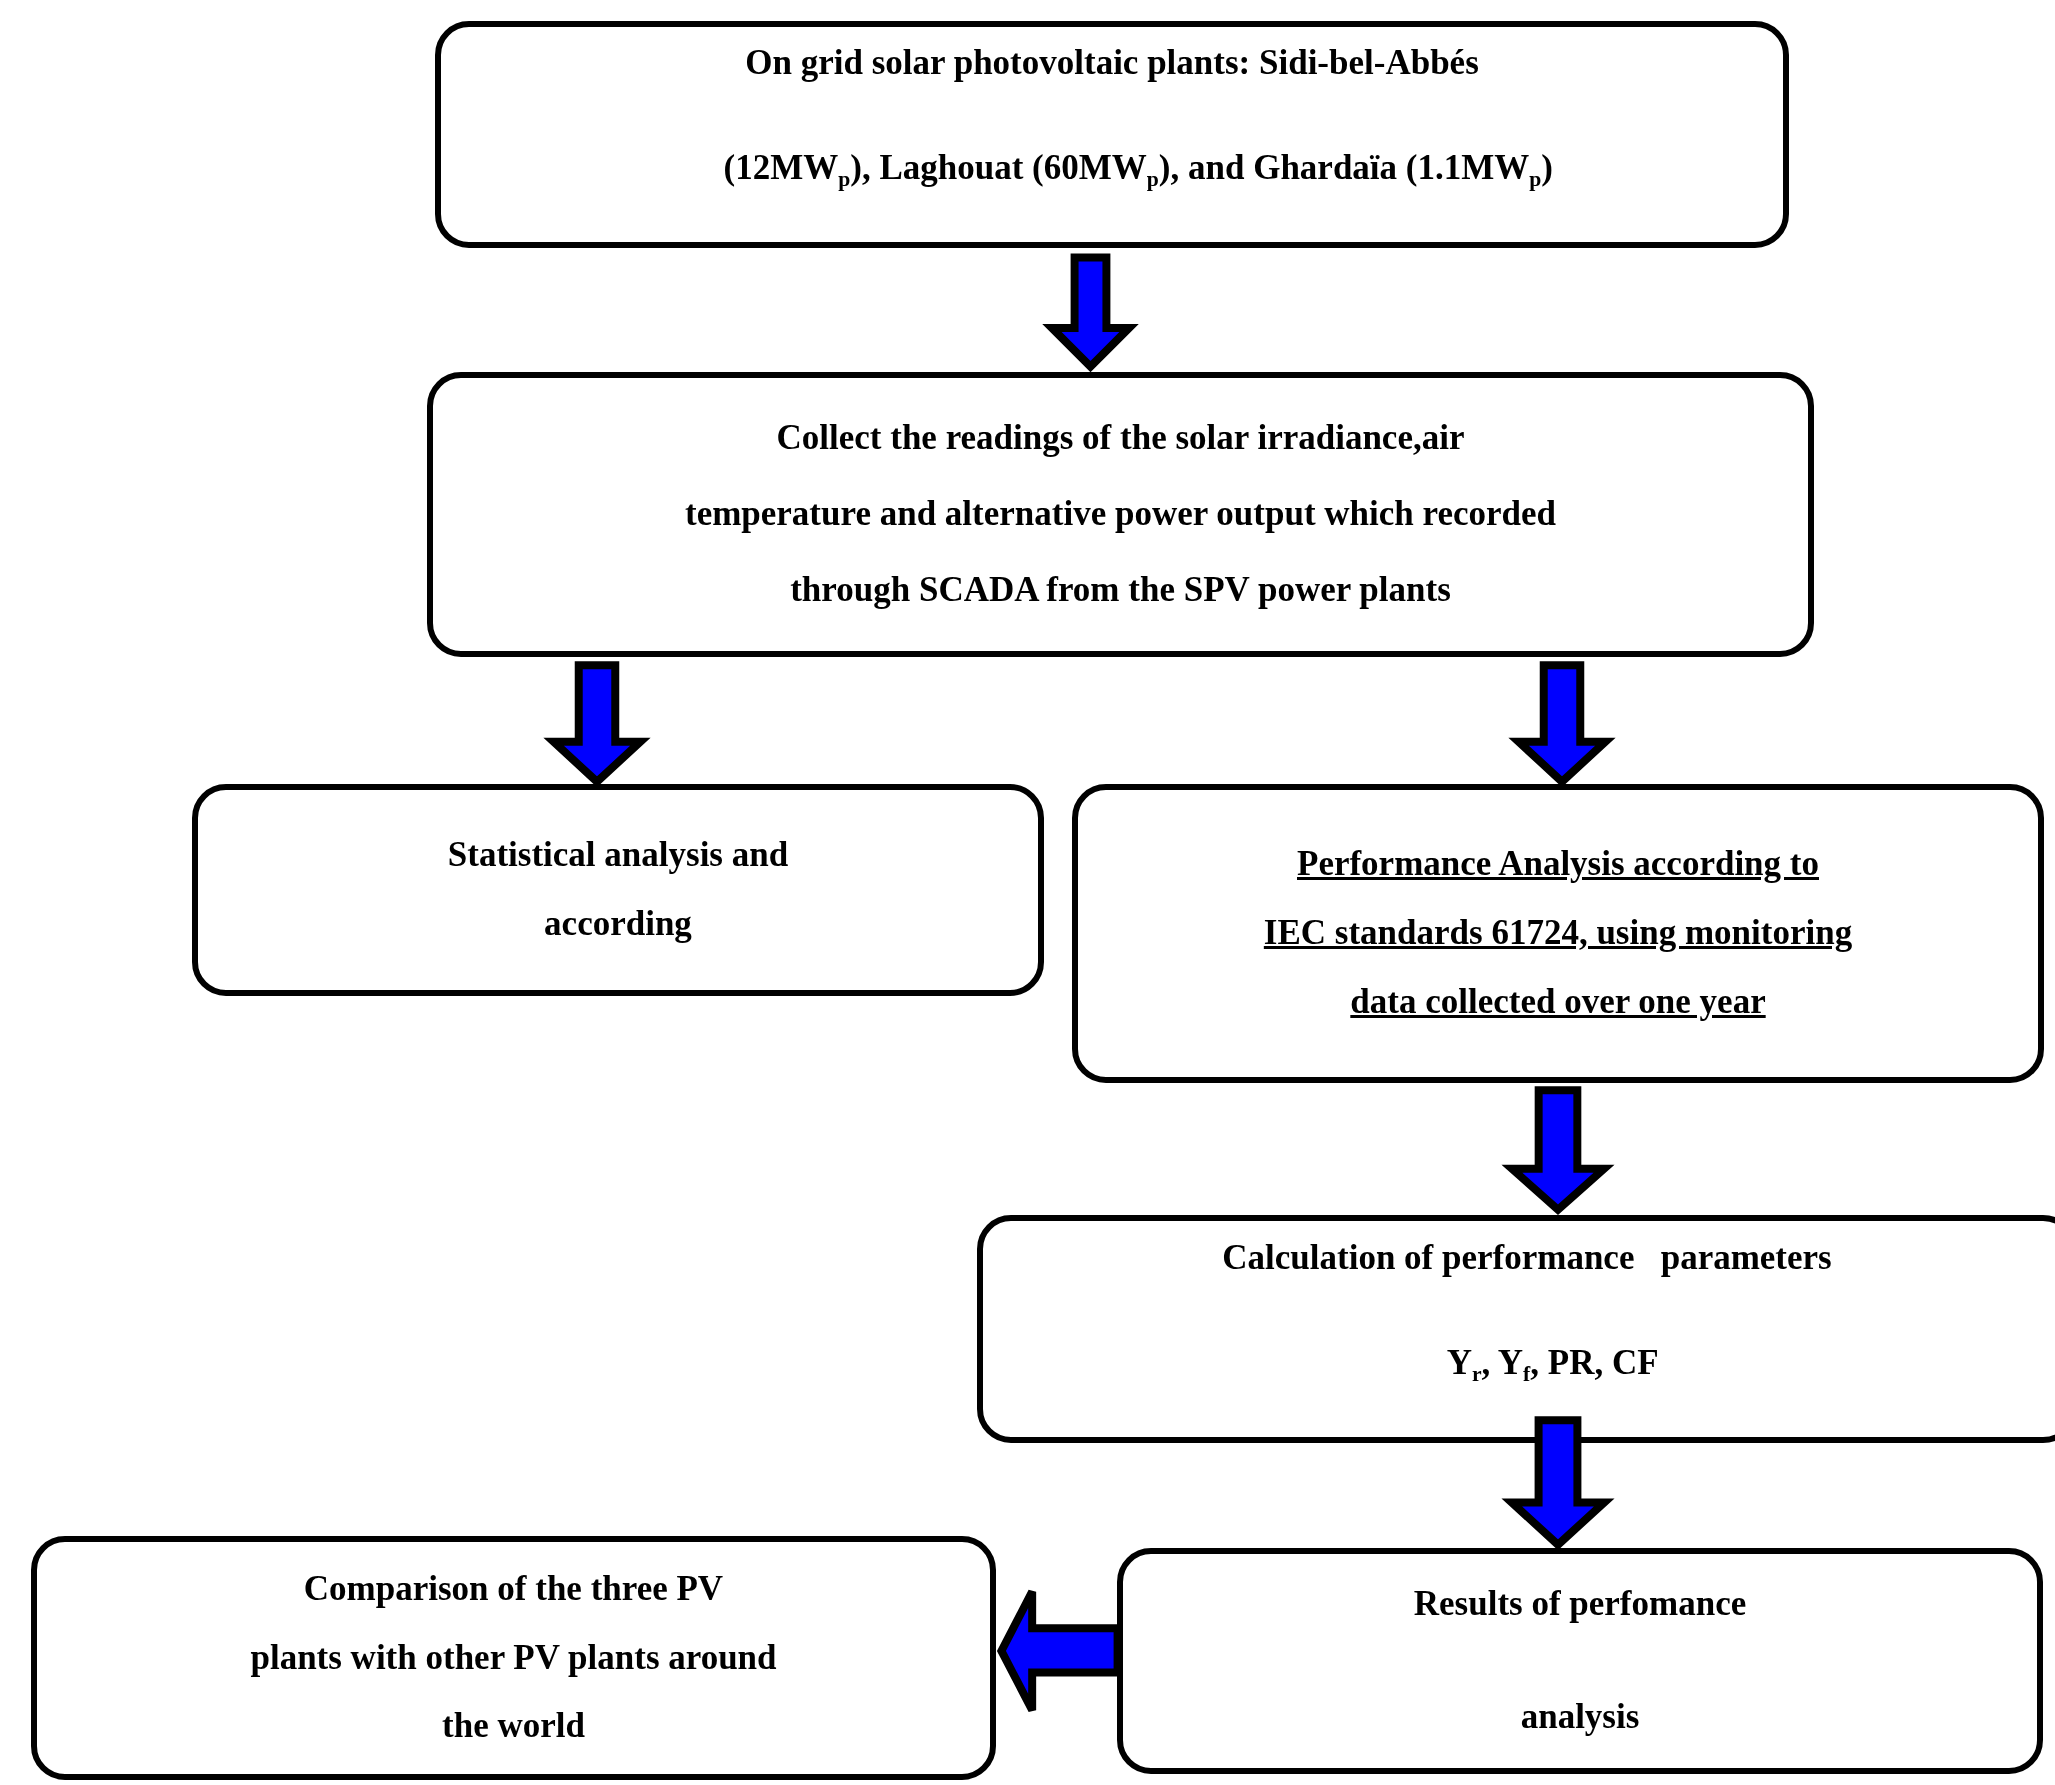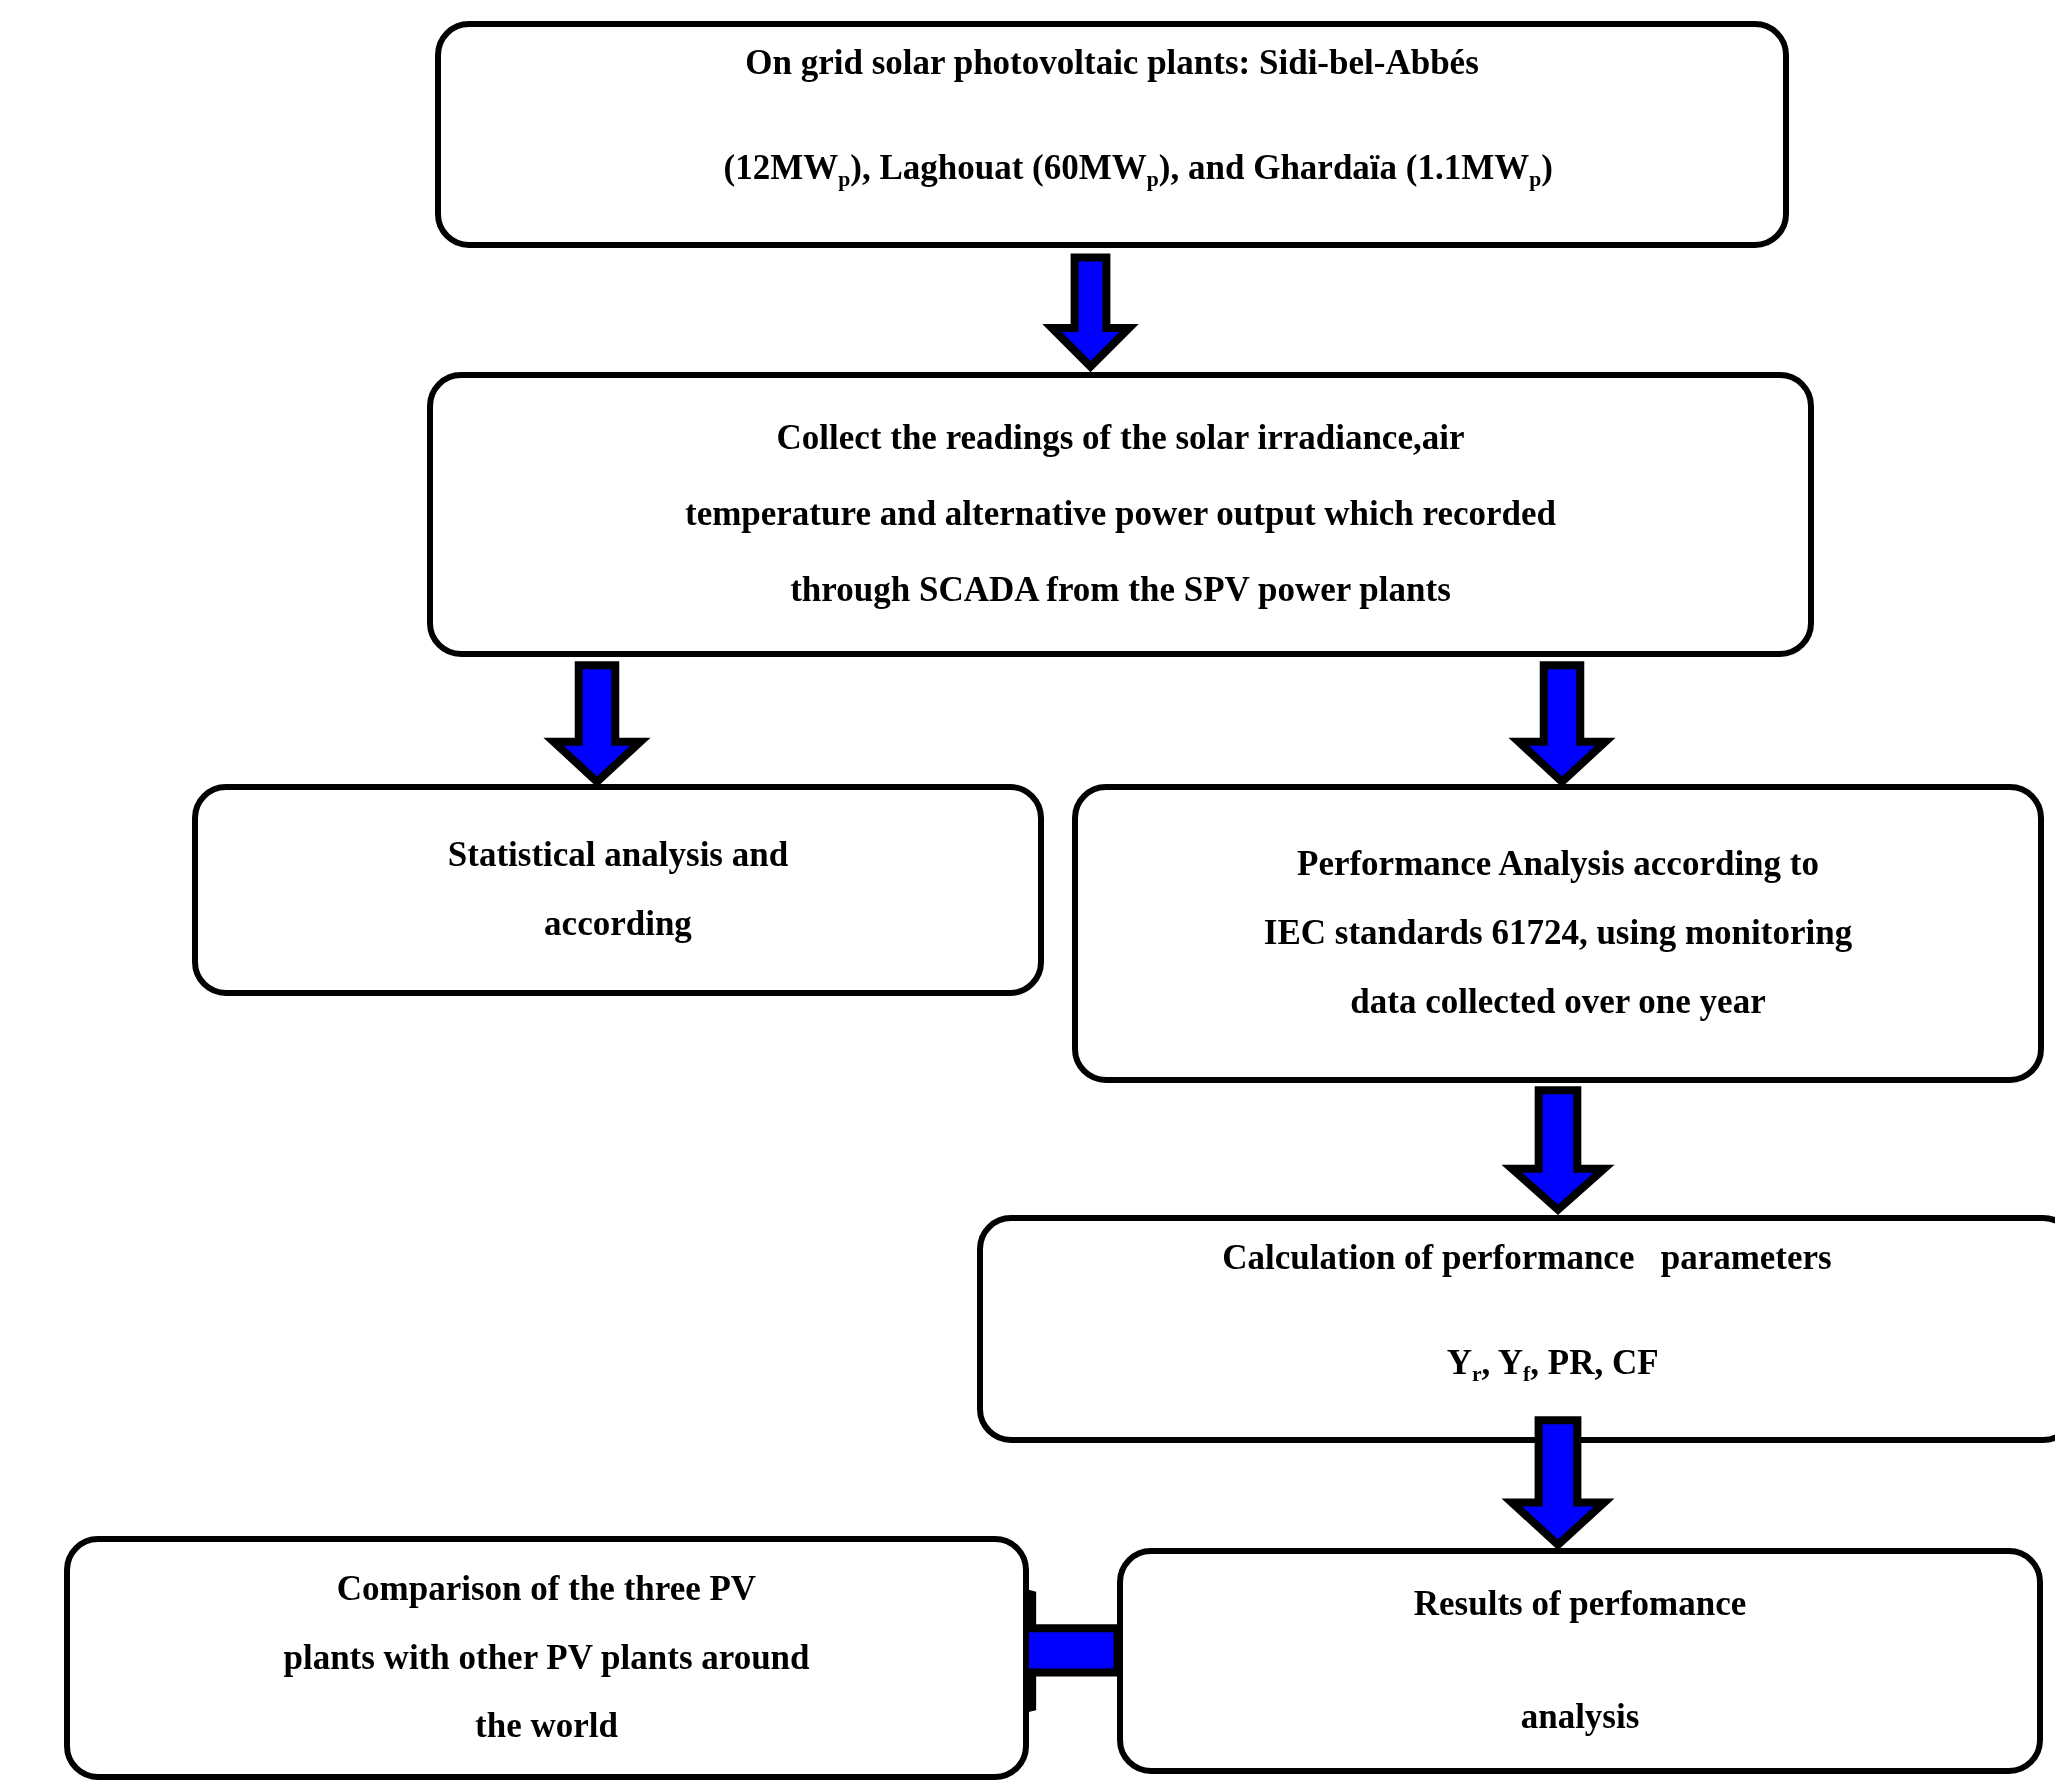--- a/index.html
+++ b/index.html
@@ -92,21 +92,21 @@
     <svg width="96" height="121" viewBox="0 0 168 212" aria-hidden="true">
       <polygon points="52,4 116,4 116,138 160,138 84,208 8,138 52,138" fill="#0000FF" stroke="#000000" stroke-width="14" stroke-linejoin="miter"></polygon>
     </svg>
   </div>
 
   <div class="node" style="left:192px; top:784px; width:852px; height:212px; padding:0 34px;">
     <span class="line">Statistical analysis and</span>
     <span class="line">according</span>
   </div>
 
-  <div class="node" style="left:1072px; top:784px; width:972px; height:299px; padding:12px 34px;">
+  <div class="node" style="left:1072px; top:784px; width:972px; height:299px; padding:12px 34px;text-decoration:underline;">
     <span class="line">Performance Analysis according to</span>
     <span class="line">IEC standards 61724, using monitoring</span>
     <span class="line">data collected over one year</span>
   </div>
 
   <div class="arrow" style="left:1507px; top:1088px; width:102px; height:124px;">
     <svg width="102" height="124" viewBox="0 0 178 218" aria-hidden="true">
       <polygon points="55,4 123,4 123,142 170,142 89,214 8,142 55,142" fill="#0000FF" stroke="#000000" stroke-width="14" stroke-linejoin="miter"></polygon>
     </svg>
   </div>
@@ -128,20 +128,20 @@
     <span class="line">Results of perfomance</span>
     <span class="line">analysis</span>
   </div>
 
   <div class="arrow" style="left:998px; top:1588px; width:123px; height:127px;">
     <svg width="123" height="127" viewBox="0 0 216 222" aria-hidden="true">
       <polygon points="210,70 60,70 60,6 6,110 60,214 60,148 210,148" fill="#0000FF" stroke="#000000" stroke-width="14" stroke-linejoin="miter"></polygon>
     </svg>
   </div>
 
-  <div class="node" style="left:31px; top:1536px; width:965px; height:244px; padding:0 34px;margin-left:33px;">
+  <div class="node" style="left:31px; top:1536px; width:965px; height:244px; padding:0 34px;">
     <span class="line">Comparison of the three PV</span>
     <span class="line">plants with other PV plants around</span>
     <span class="line">the world</span>
   </div>
 
 </div>
 
 
 </body></html>

